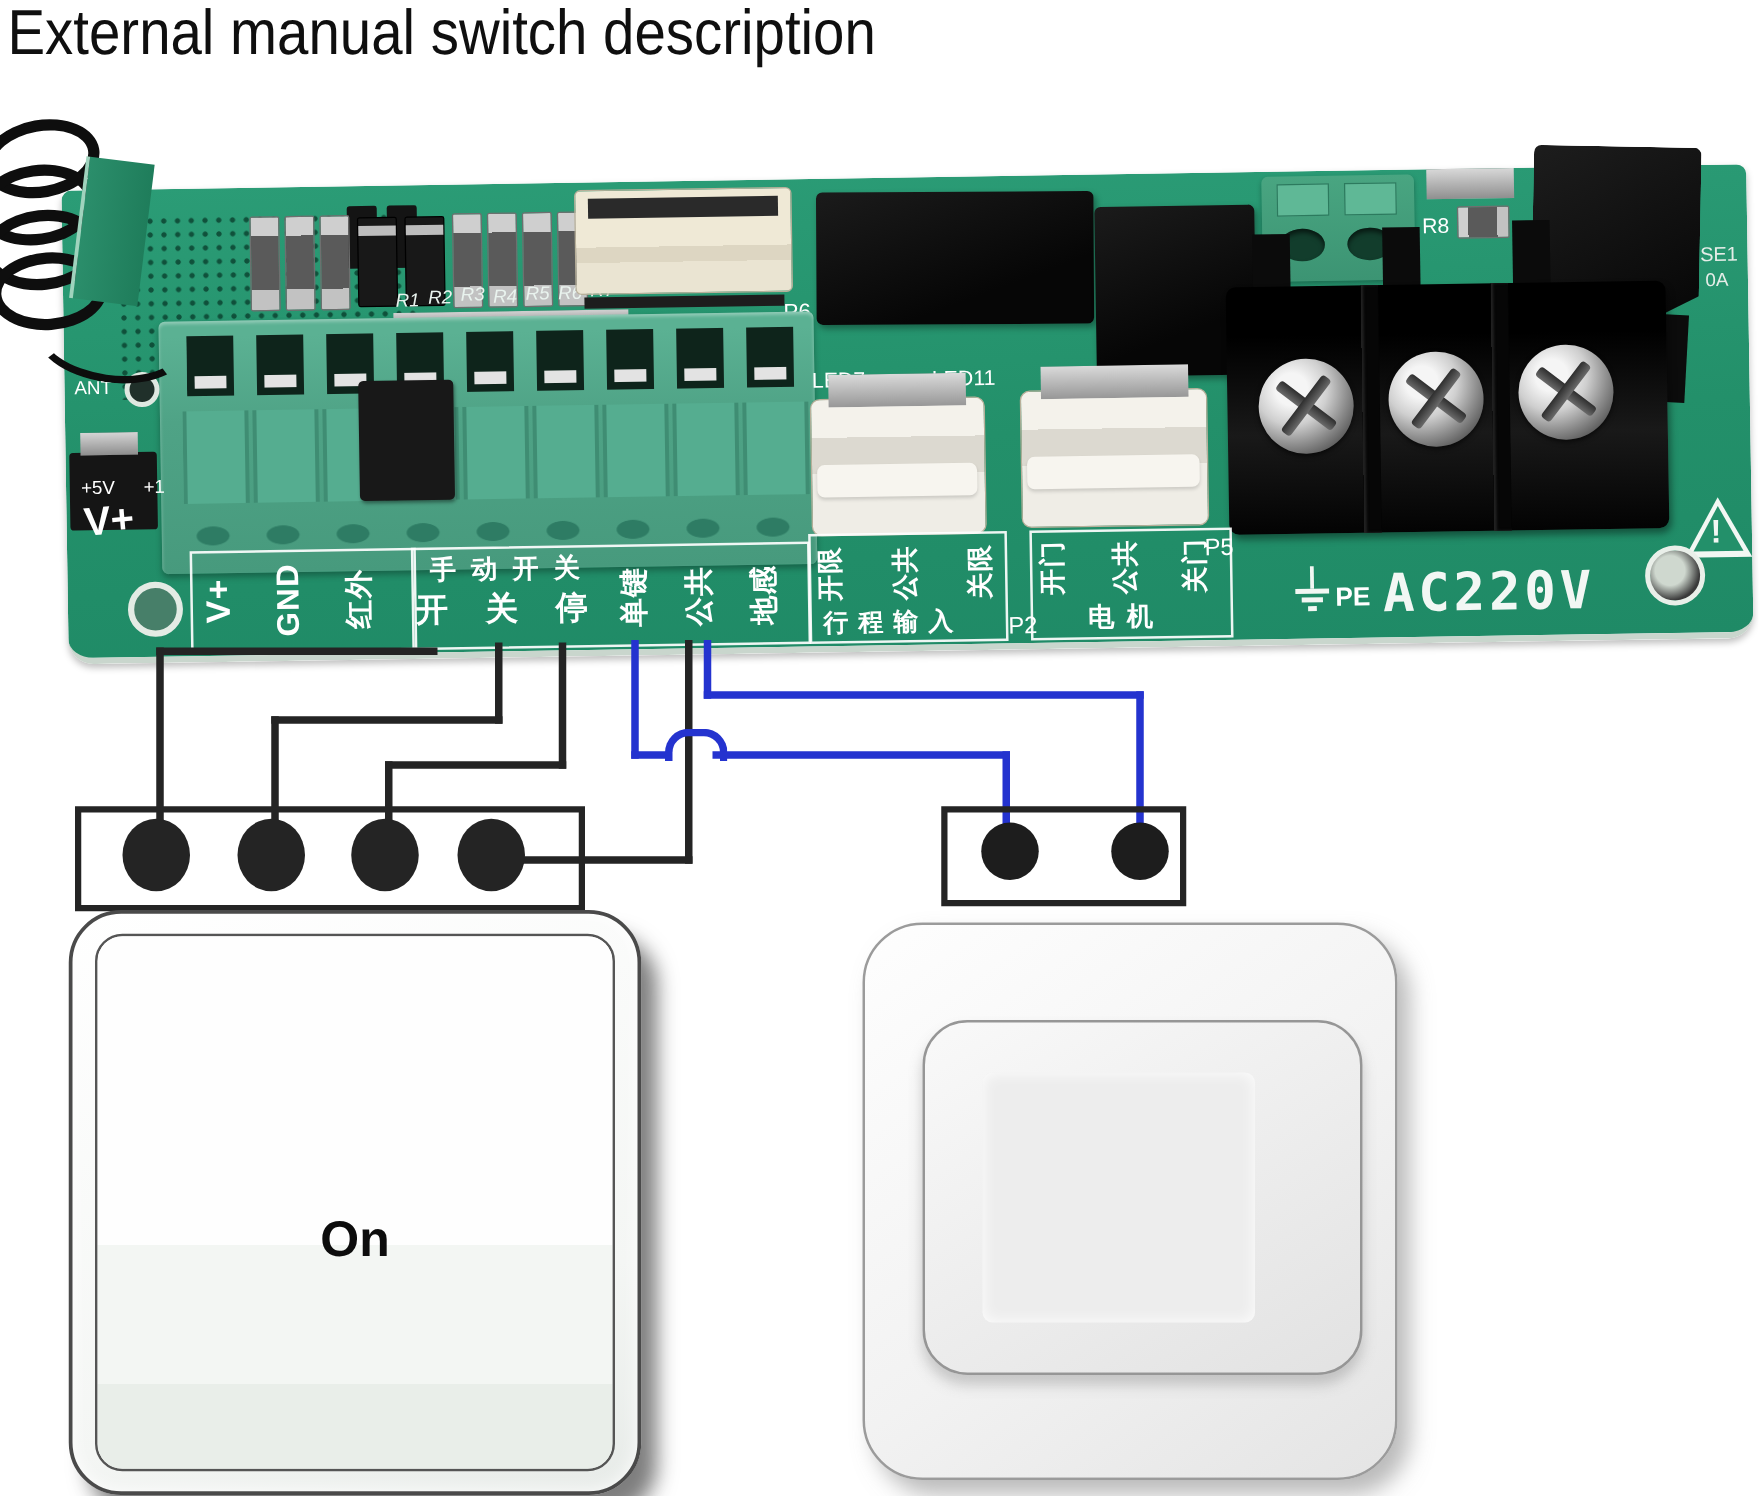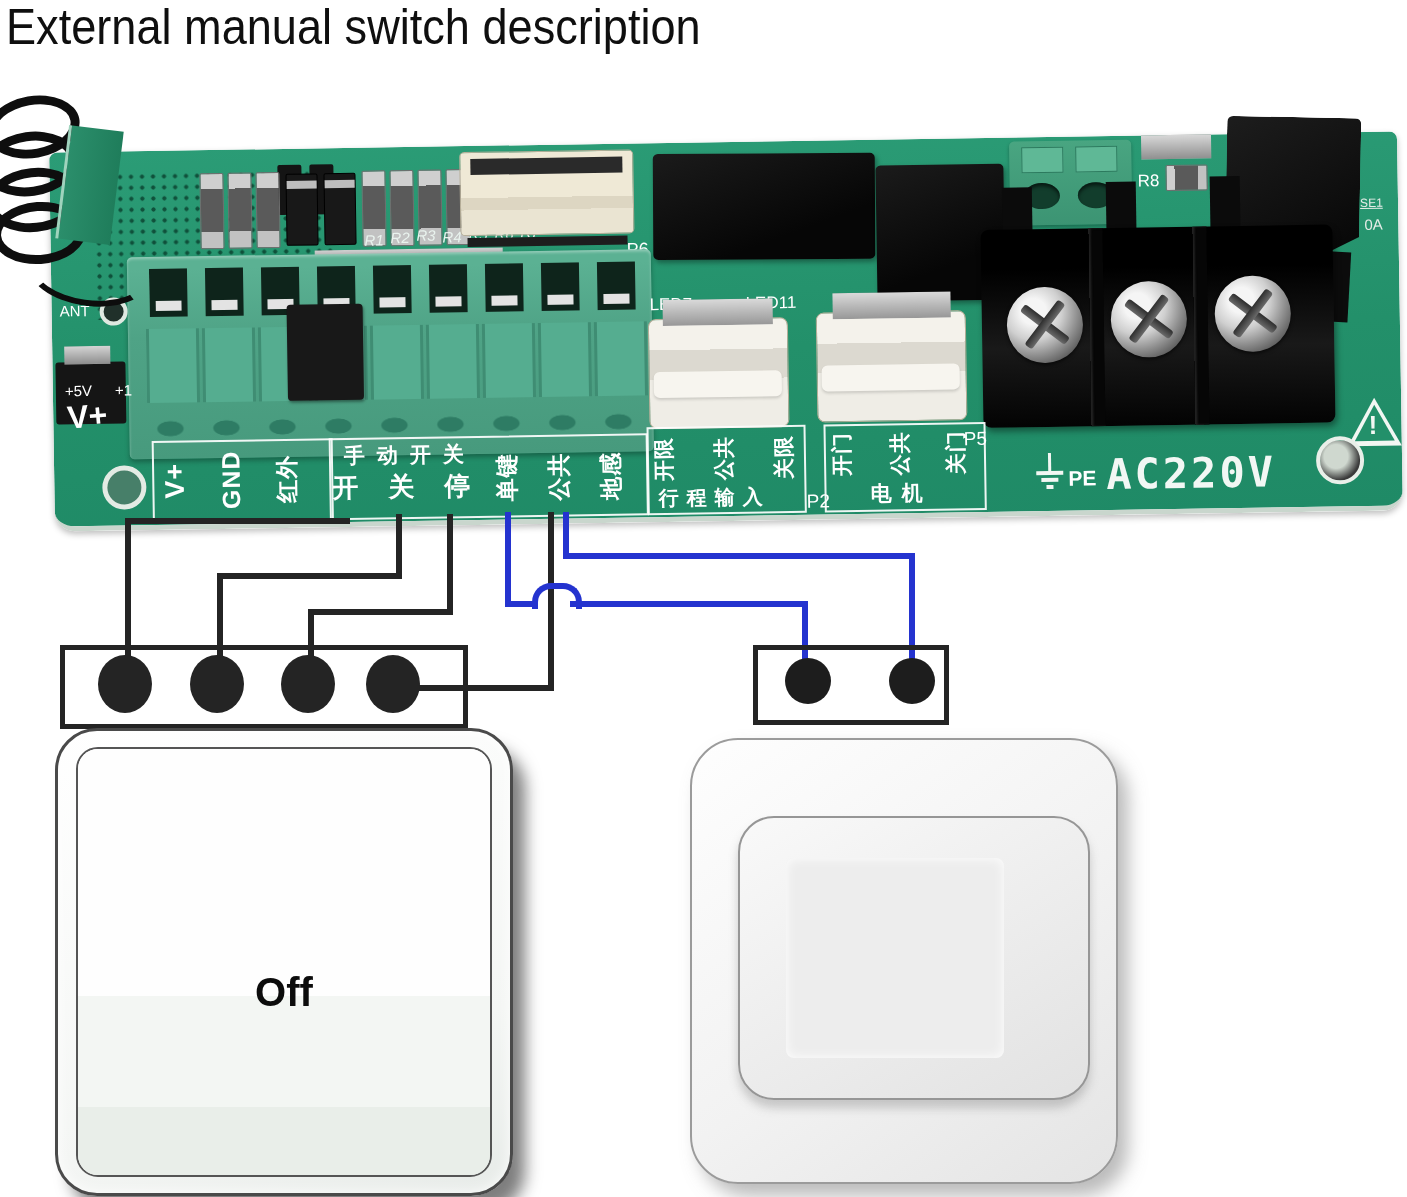--- a/index.html
+++ b/index.html
@@ -13,21 +13,21 @@
   .pcb{position:absolute;left:52px;top:142px;width:1348px;height:374px;
        background:linear-gradient(178deg,#2b9c76 0%,#23906a 55%,#1f8a66 100%);
        border-radius:8px 8px 20px 20px;transform:rotate(-0.9deg);
        border-bottom:5px solid #c9d6cd;box-shadow:0 3px 6px rgba(0,0,0,.25);}
   .proto{background-image:radial-gradient(#0b4431 1.8px,rgba(0,0,0,0) 2.4px);
          background-size:11px 11px;opacity:.85;}
   .smd{background:linear-gradient(180deg,#cfcfcf 0 20%,#5a5a5a 20% 78%,#c2c2c2 78%);
        border:1px solid #6f6f6f;border-radius:2px;}
   .diode{background:#181818;border-radius:2px;border:1px solid #000;}
   .diode:after{content:"";position:absolute;left:0;right:0;top:6px;height:8px;background:#bdbdbd;}
-  .rlab{color:#e9f3ee;font-size:15px;font-style:italic;margin-left:48px;}
+  .rlab{color:#e9f3ee;font-size:15px;font-style:italic;}
   .pads{background-image:linear-gradient(#d8d8d8,#a7a7a7);background-size:18px 12px;
         background-repeat:repeat-x;background-position:0 0;}
   .conn-beige{background:linear-gradient(180deg,#efe9d6 0 55%,#ddd6c2 55% 70%,#eae4d2 70%);
         border:1px solid #b8b09a;border-radius:5px;}
   .conn-beige .slots{position:absolute;left:10px;top:6px;right:10px;height:16px;
         background-image:linear-gradient(#2a2a2a,#2a2a2a);background-size:12px 16px;
         background-repeat:repeat-x;background-position:4px 0;
         -webkit-mask:none;}
   .conn-beige .dash{position:absolute;left:6px;bottom:-12px;right:6px;height:9px;
         background-image:linear-gradient(#1d1d1d,#1d1d1d);background-size:22px 9px;
@@ -150,21 +150,21 @@
       <div class="abs" style="left:66px;top:6px;width:40px;height:24px;background:#5fb896;border:1px solid #2c7a5e;"></div>
       <div class="abs" style="left:14px;top:42px;width:36px;height:26px;border-radius:50%;background:#123d2c;box-shadow:inset 0 3px 4px rgba(0,0,0,.6);"></div>
       <div class="abs" style="left:68px;top:42px;width:36px;height:26px;border-radius:50%;background:#123d2c;box-shadow:inset 0 3px 4px rgba(0,0,0,.6);"></div>
     </div>
     <div class="abs pads" style="left:1092px;top:0px;width:70px;height:24px;background-image:linear-gradient(#d8d8d8,#8f8f8f);background-size:14px 24px;background-repeat:repeat-x;"></div>
     <span class="abs sk" style="left:1088px;top:36px;font-size:17px;">R8</span>
     <div class="abs smd" style="left:1116px;top:30px;width:40px;height:24px;background:linear-gradient(90deg,#cfcfcf 0 20%,#5a5a5a 20% 78%,#c2c2c2 78%);"></div>
 
     <div class="abs" style="left:1176px;top:-16px;width:134px;height:152px;background:linear-gradient(150deg,#1d1d1d,#050505);border-radius:6px;transform:rotate(2deg);clip-path:polygon(0 0,100% 0,100% 78%,52% 100%,0 82%);"></div>
     <div class="abs" style="left:1234px;top:118px;width:64px;height:70px;background:#0c0c0c;transform:rotate(4deg);"></div>
-    <span class="abs" style="left:1310px;top:64px;font-size:12px;color:#e6ede8;text-decoration:underline;">SE1</span>
+    <span class="abs" style="left:1310px;top:64px;font-size:16px;color:#e6ede8;">SE1</span>
     <span class="abs" style="left:1314px;top:84px;font-size:15px;color:#e6ede8;">0A</span>
 
     <div class="abs tblock" style="left:76px;top:106px;width:524px;height:202px;">
       <div class="abs tb-open" style="left:22px;top:12px;width:502px;height:48px;"></div>
       <div class="abs tb-glint" style="left:28px;top:44px;width:496px;height:10px;"></div>
       <div class="abs tb-panel" style="left:18px;top:72px;width:506px;height:74px;"></div>
       <div class="abs tb-oval" style="left:18px;top:158px;width:506px;height:28px;"></div>
     </div>
 
     <span class="abs sk" style="left:598px;top:152px;font-size:17px;">LED7</span>
@@ -276,21 +276,21 @@
   <div class="dot" style="left:281px;top:655px;"></div>
   <div class="dot" style="left:366px;top:655px;"></div>
 
   <div class="dotbox" style="left:753px;top:645px;width:186px;height:70px;"></div>
   <div class="dot2" style="left:785px;top:658px;"></div>
   <div class="dot2" style="left:889px;top:658px;"></div>
 
   <div class="sw3">
     <div class="sw3-inner">
       <div class="sw3-panel">
-        <span class="sw3-label">Off</span>
+        <span class="sw3-label">On</span>
       </div>
     </div>
   </div>
 
   <div class="sw1">
     <div class="sw1-plate">
       <div class="sw1-btn">
         <div class="sw1-sq"></div>
       </div>
     </div>

